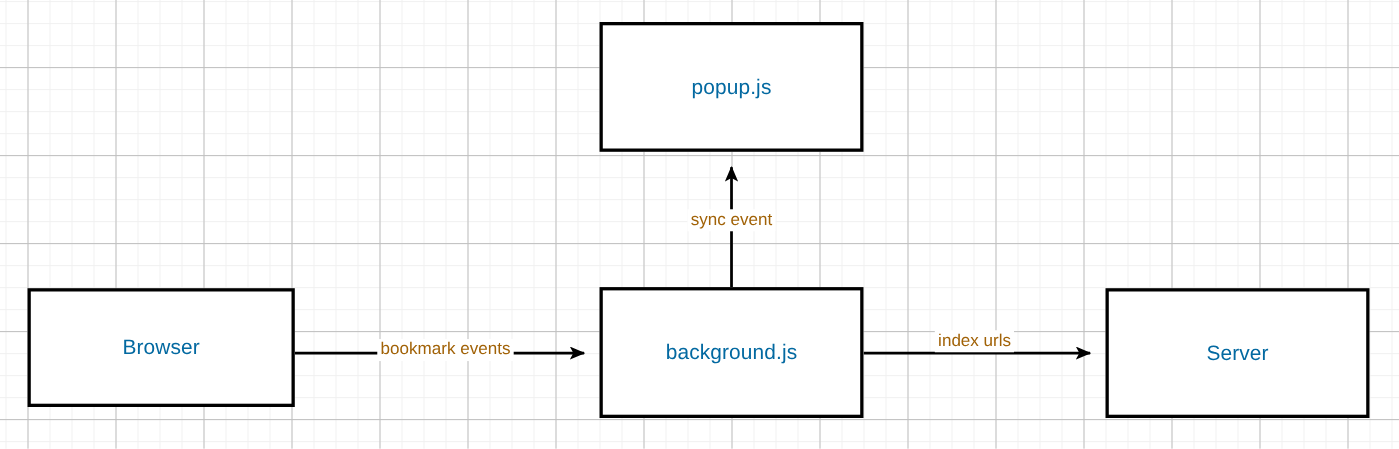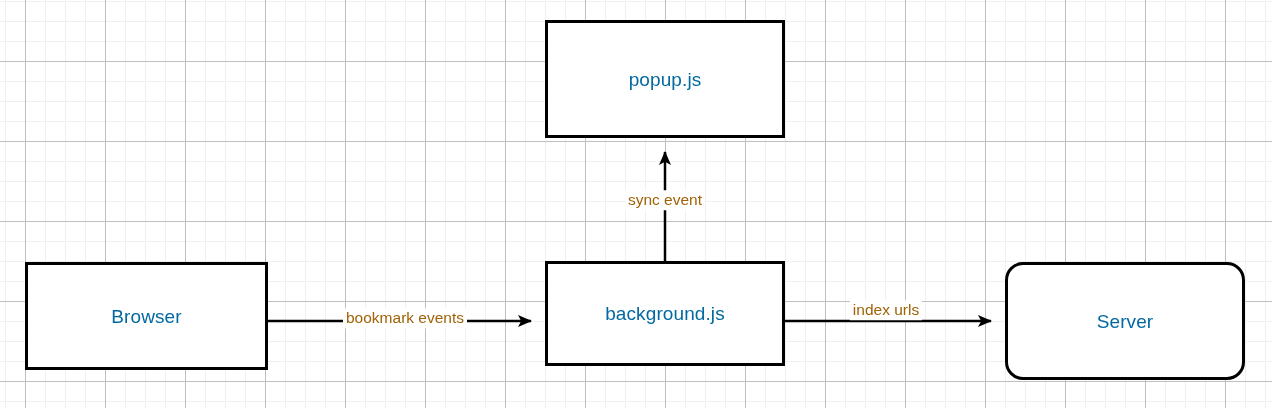--- a/index.html
+++ b/index.html
@@ -77,25 +77,25 @@
   </svg>
 
   <div class="node" style="left:545px; top:20px; width:240px; height:118px;">
     <span>popup.js</span>
   </div>
 
   <div class="node" style="left:25px; top:262px; width:243px; height:108px;">
     <span>Browser</span>
   </div>
 
-  <div class="node" style="left:545px; top:261px; width:240px; height:105px;">
+  <div class="node" style="left:545px; top:261px; width:240px; height:119px;">
     <span>background.js</span>
   </div>
 
-  <div class="node" style="left:1005px; top:262px; width:240px; height:118px;border-radius:18px;">
+  <div class="node" style="left:1005px; top:262px; width:240px; height:118px;">
     <span>Server</span>
   </div>
 
   <div class="edge-label" style="left:405px; top:318px;">bookmark events</div>
 
   <div class="edge-label" style="left:886px; top:310px;">index urls</div>
 
   <div class="edge-label" style="left:665px; top:200px;">sync event</div>
 
 </div>

